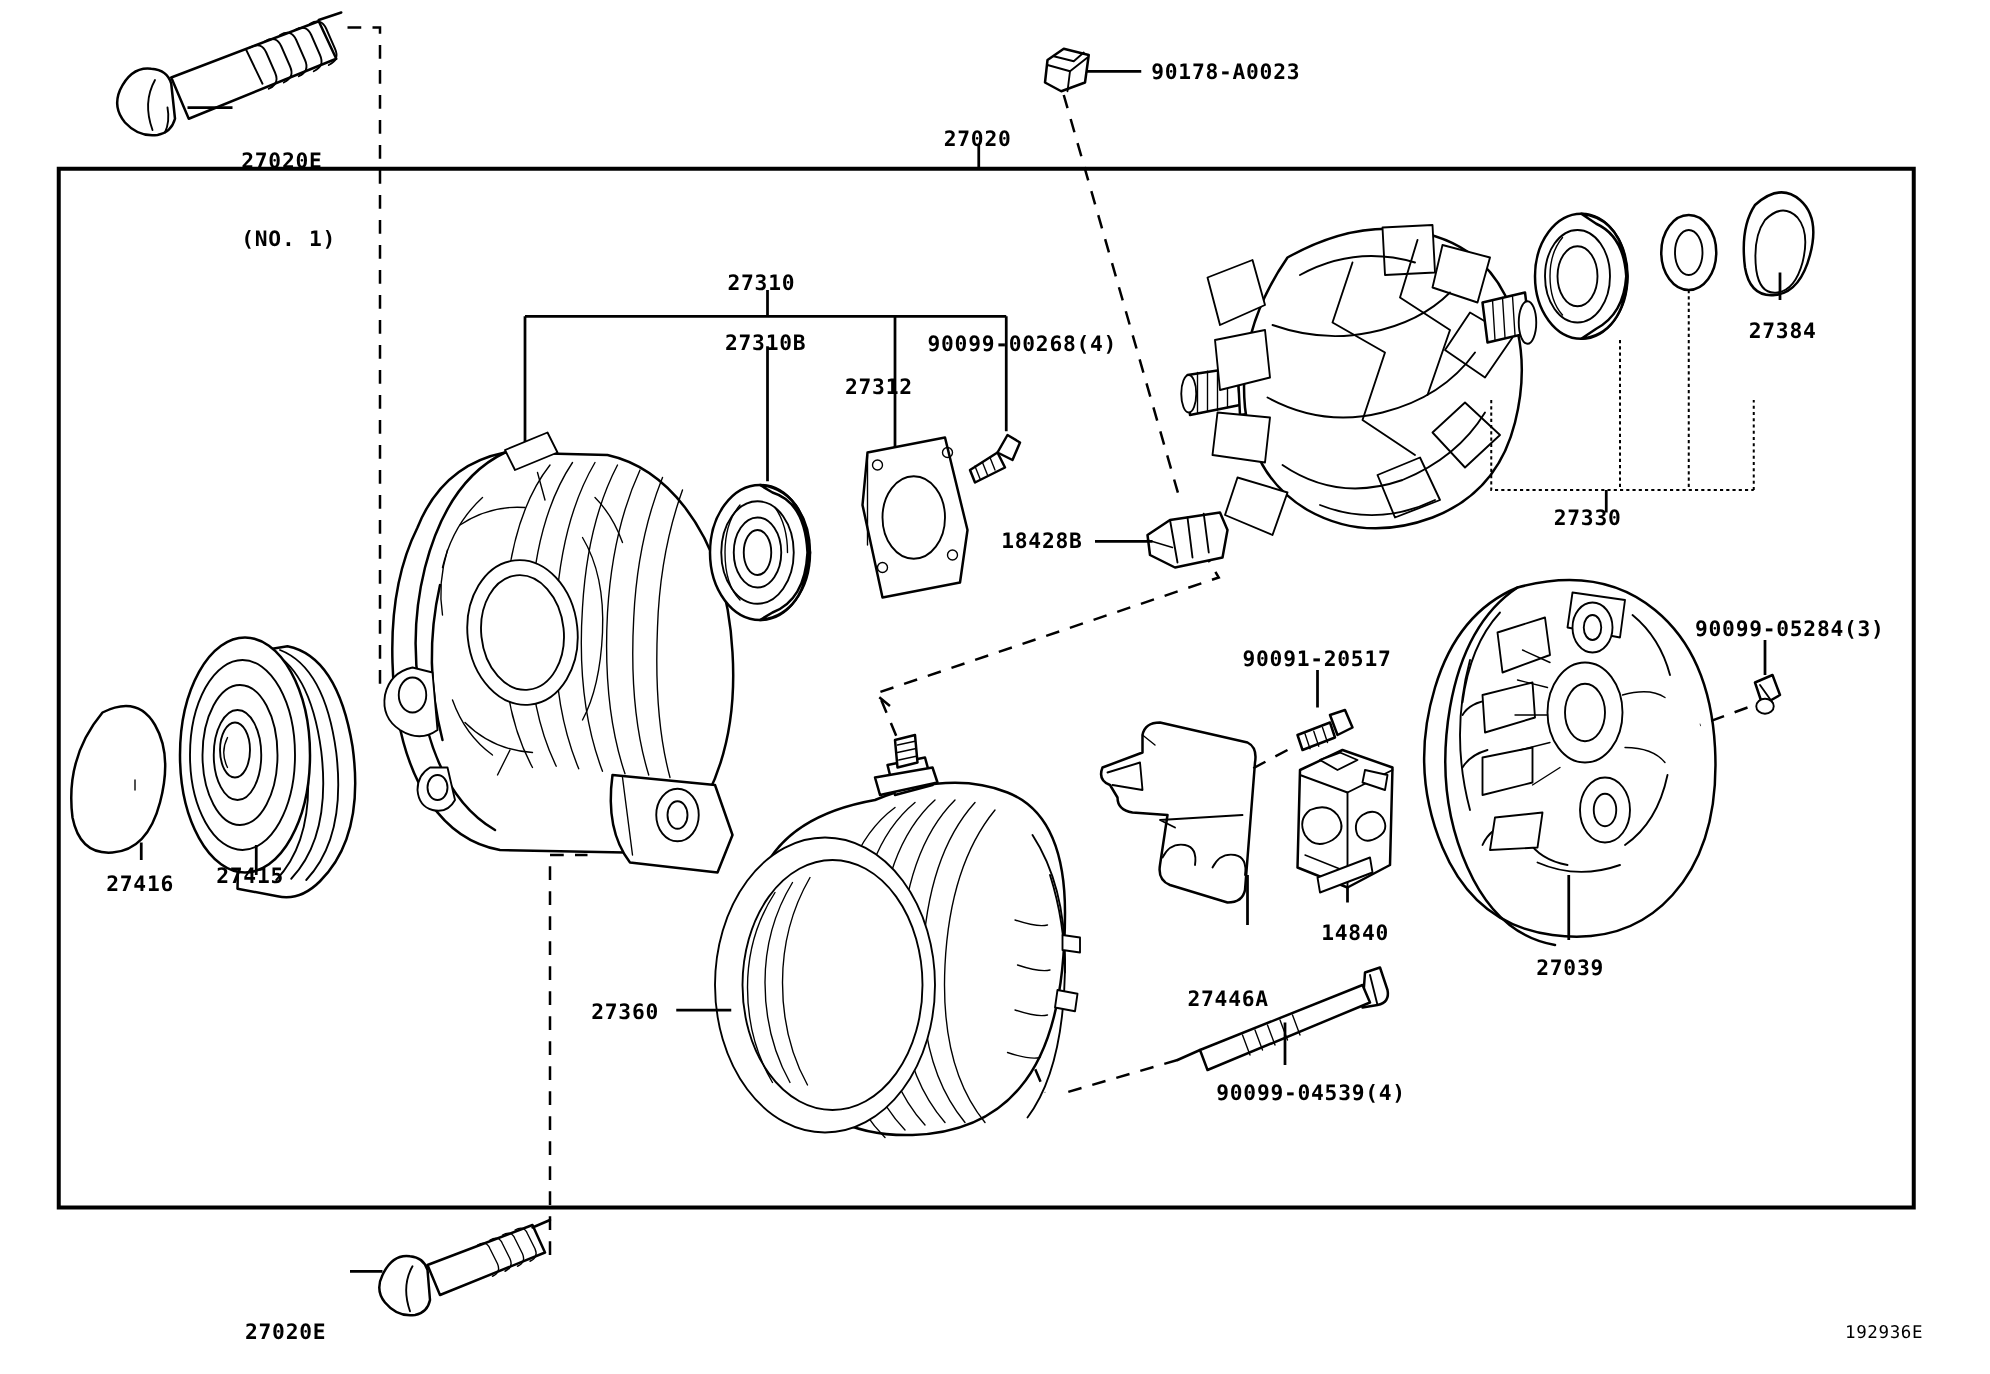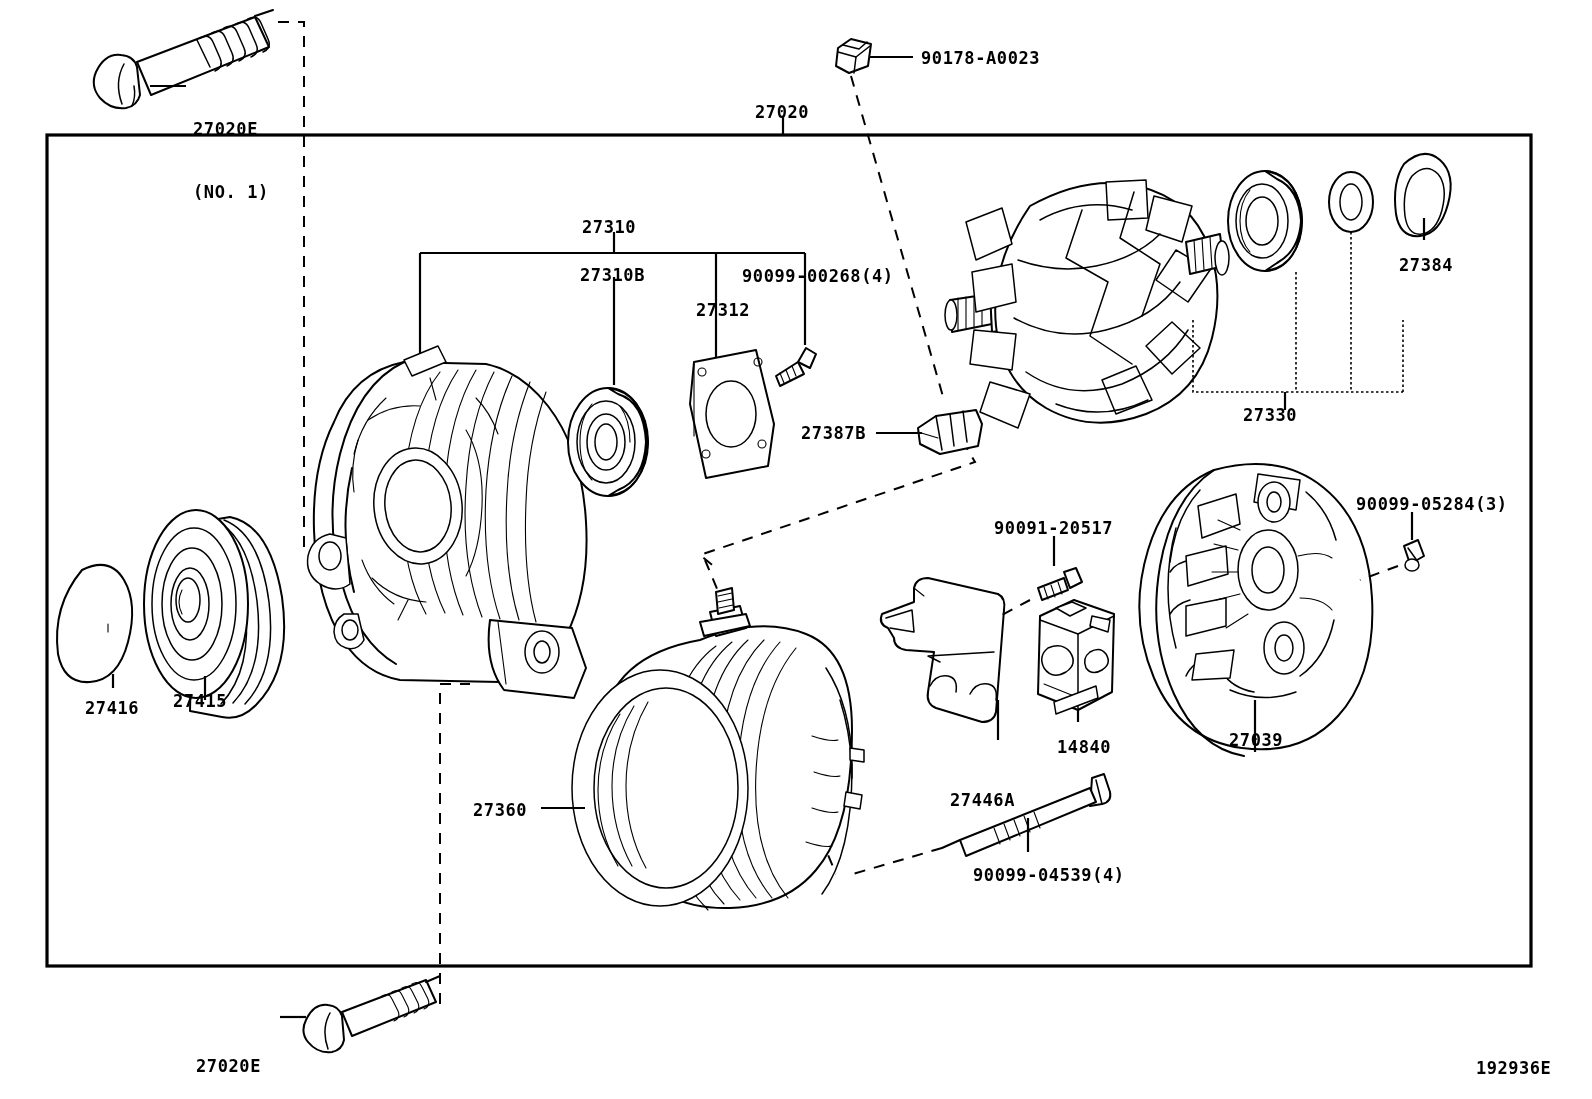--- a/index.html
+++ b/index.html
@@ -12,21 +12,21 @@
   #stage{position:absolute;left:0;top:0;width:1592px;height:1099px;}
   svg.layer{position:absolute;left:0;top:0;width:1592px;height:1099px;overflow:visible;}
   .lbl{
     position:absolute;
     font-family:"DejaVu Sans Mono","Liberation Mono",monospace;
     font-size:17px;font-weight:bold;letter-spacing:0.6px;
     color:#000;white-space:pre;line-height:1.18;
   }
   .lbl-2l{line-height:1.25;}
   .diagid{
-    position:absolute;font-size:17px;font-weight:bold;letter-spacing:0.5px;
+    position:absolute;font-size:14px;font-weight:normal;letter-spacing:0.5px;
     font-family:"DejaVu Sans Mono","Liberation Mono",monospace;
   }
 </style>
 </head>
 <body>
 
 <div id="stage">
 
   <svg class="layer" viewBox="0 0 1592 1099">
     <defs>
@@ -459,43 +459,43 @@
     <div class="lbl" style="left:921px;top:48px;">90178-A0023</div>
 
     <div class="lbl" style="left:755px;top:102px;">27020</div>
 
     <div class="lbl" style="left:582px;top:217px;">27310</div>
 
     <div class="lbl" style="left:580px;top:265px;">27310B</div>
 
     <div class="lbl" style="left:742px;top:266px;">90099-00268(4)</div>
 
-    <div class="lbl" style="left:696px;top:300px;">27312</div>
-
-    <div class="lbl" style="left:801px;top:423px;">27387B</div>
+    <div class="lbl" style="left:676px;top:300px;">27312</div>
+
+    <div class="lbl" style="left:801px;top:423px;">18428B</div>
 
     <div class="lbl" style="left:1243px;top:405px;">27330</div>
 
     <div class="lbl" style="left:1399px;top:255px;">27384</div>
 
     <div class="lbl" style="left:994px;top:518px;">90091-20517</div>
 
     <div class="lbl" style="left:1356px;top:494px;">90099-05284(3)</div>
 
     <div class="lbl" style="left:85px;top:698px;">27416</div>
 
     <div class="lbl" style="left:173px;top:691px;">27415</div>
 
     <div class="lbl" style="left:473px;top:800px;">27360</div>
 
     <div class="lbl" style="left:950px;top:752px;margin-top:38px;">27446A</div>
 
     <div class="lbl" style="left:1057px;top:737px;">14840</div>
 
-    <div class="lbl" style="left:1229px;top:730px;text-align:center;">27039</div>
+    <div class="lbl" style="left:1229px;top:765px;text-align:center;">27039</div>
 
     <div class="lbl" style="left:973px;top:865px;">90099-04539(4)</div>
 
     <div class="lbl lbl-2l" style="left:196px;top:1013px;">
       <div>27020E</div>
       
     </div>
 
   </div>
 

